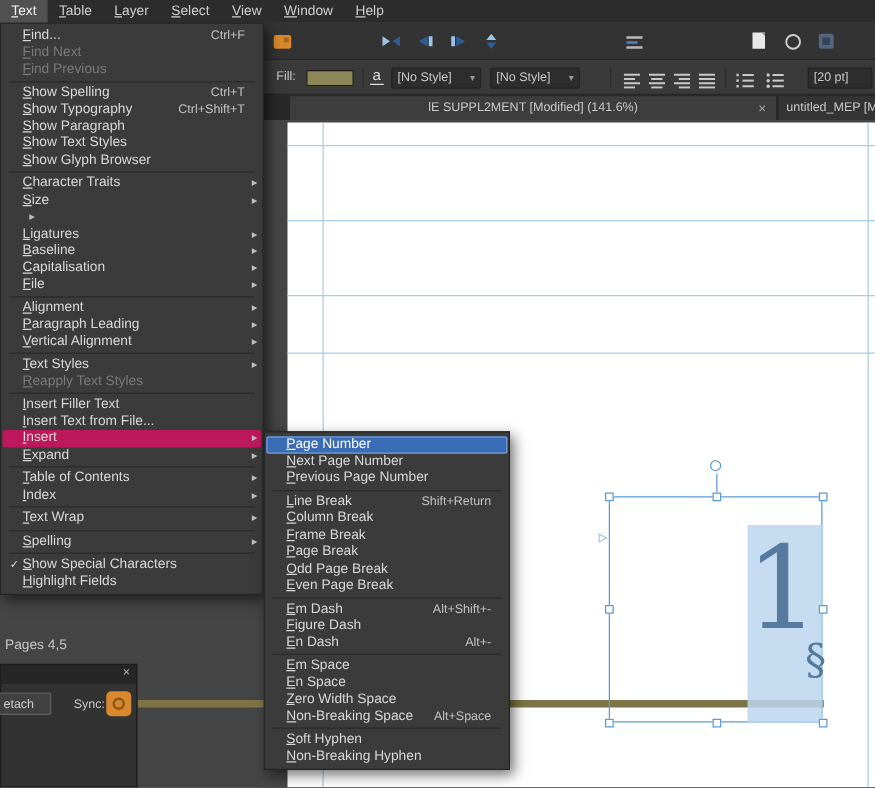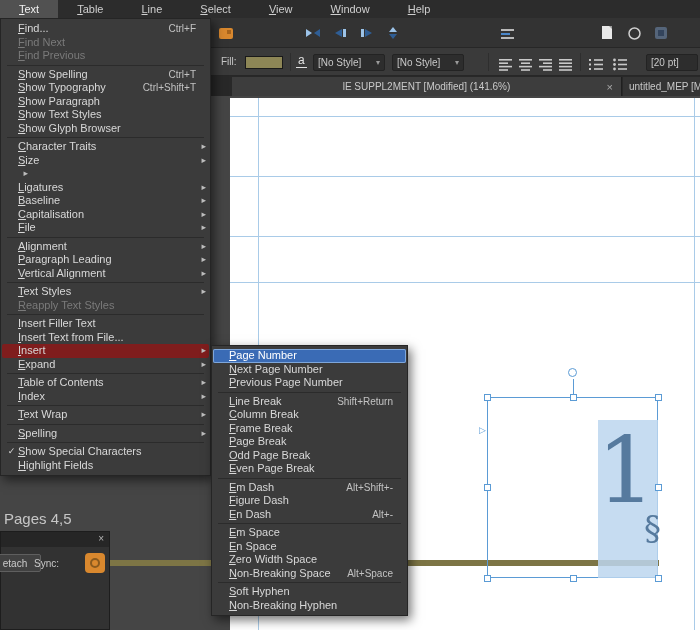--- a/index.html
+++ b/index.html
@@ -3,21 +3,21 @@
 <meta charset="utf-8">
 <style>
   *{margin:0;padding:0;box-sizing:border-box}
   html,body{background:#222}
   .app{position:relative;width:700px;height:630px;overflow:hidden;background:#474747;
        font-family:"Liberation Sans",sans-serif;user-select:none}
 
   
   .menubar{position:absolute;left:0;top:0;width:700px;height:18px;background:#2c2c2c;
            display:flex;align-items:stretch;z-index:100}
-  .mb-item{padding:0 19px;font-size:11px;line-height:18px;color:#cfcfcf;cursor:default}
+  .mb-item{padding:0 9px;font-size:11px;line-height:18px;color:#cfcfcf;cursor:default}
   .mb-item.active{background:#515151;color:#f0f0f0}
   .mb-item span{display:block}
   .mb-item span::first-letter{text-decoration:underline}
 
   
   .toolbar1{position:absolute;top:18px;left:0;width:700px;height:30px;background:#333;
             border-bottom:1px solid #272727;z-index:10}
   .toolbar2{position:absolute;top:48px;left:0;width:700px;height:28px;background:#3a3a3a;
             border-bottom:1px solid #272727;z-index:10}
   .t1i{position:absolute;top:6px;width:20px;height:18px;display:flex;align-items:center;justify-content:center}
@@ -57,48 +57,48 @@
              background:var(--text-highlight);opacity:.85}
   .numeral{position:absolute;left:594px;top:322px;width:64px;text-align:center;
            font-family:"DejaVu Serif",serif;font-size:92px;line-height:105px;color:var(--numeral-blue)}
   .secmark{position:absolute;left:644px;top:412px;font-family:"DejaVu Serif",serif;
            font-size:34px;color:var(--numeral-blue)}
   .handle{position:absolute;width:7px;height:7px;background:#fff;border:1px solid var(--selection-blue)}
   .rot-line{position:absolute;left:573px;top:283px;width:1px;height:16px;background:var(--selection-blue)}
   .rot-circle{position:absolute;left:568px;top:272px;width:9px;height:9px;border:1px solid var(--selection-blue);
               border-radius:50%}
   .flow-tri{position:absolute;left:479px;top:329px;font-size:9px;color:var(--selection-blue)}
-  .pages-label{position:absolute;left:4px;top:414px;font-size:15px;color:#c6c6c6}
+  .pages-label{position:absolute;left:4px;top:414px;font-size:11px;color:#c6c6c6}
 
   
   .fpanel{position:absolute;left:0;top:435px;width:110px;height:99px;background:#323232;
           border:1px solid #1d1d1d;z-index:40}
   .fpanel-header{position:relative;height:15px;background:#262626}
   .fpanel-close{position:absolute;right:5px;top:1px;color:#b5b5b5;font-size:10px}
   .detach-btn{position:absolute;left:-12px;top:22px;width:52px;height:18px;background:#414141;
               border:1px solid #5f5f5f;border-radius:2px;color:#cccccc;font-size:10px;
               font-family:"Liberation Sans",sans-serif}
-  .sync-label{position:absolute;left:33px;top:26px;font-size:10px;color:#c9c9c9}
+  .sync-label{position:absolute;left:58px;top:26px;font-size:10px;color:#c9c9c9}
   .sync-icon{position:absolute;left:84px;top:21px;width:20px;height:20px;background:var(--orange-accent);
              border-radius:4px;display:flex;align-items:center;justify-content:center}
   .sync-icon i{display:block;width:10px;height:10px;border:2px solid #8a5a1e;border-radius:50%}
 
   
   .menu{position:absolute;left:0;top:18px;width:211px;background:#3b3b3b;border:1px solid #252525;
         box-shadow:3px 4px 10px rgba(0,0,0,.55);padding:3px 0;z-index:90}
   .submenu{left:211px;top:345px;width:197px;z-index:95}
   .mitem{display:flex;align-items:center;height:13.5px;line-height:13.5px;font-size:11px;
          color:#d8d8d8;padding:0 3px;margin:0 1px;border-radius:2px;cursor:default}
   .ck{width:13px;flex:none;text-align:center;font-size:9px}
   .lb{display:block;flex:1;white-space:nowrap;overflow:hidden}
   .lb::first-letter{text-decoration:underline}
   .sc{margin-left:10px;font-size:10px;color:#c2c2c2;white-space:nowrap}
   .ar{width:10px;flex:none;text-align:right;font-size:9px;color:#bdbdbd}
   .mitem.dis{color:#7a7a7a}
-  .mitem.hlg{background:#7f1d1d}
+  .mitem.hlg{background:#be185d}
   .mitem.hlb{background:var(--accent-blue);box-shadow:inset 0 0 0 1px #7ea6da;color:#fff}
   .mitem.hlb .sc,.mitem.hlb .ar{color:#e8eefc}
   .msep{height:1px;margin:2px 6px;background:#2b2b2b}
 </style>
 </head>
 <body>
 
 <div class="app">
 
   <div class="toolbar1">
@@ -554,21 +554,21 @@
   </div>
 
   <div class="menubar" id="menubar">
       <div class="mb-item active">
         <span>Text</span>
       </div>
       <div class="mb-item">
         <span>Table</span>
       </div>
       <div class="mb-item">
-        <span>Line</span>
+        <span>Layer</span>
       </div>
       <div class="mb-item">
         <span>Select</span>
       </div>
       <div class="mb-item">
         <span>View</span>
       </div>
       <div class="mb-item">
         <span>Window</span>
       </div>

